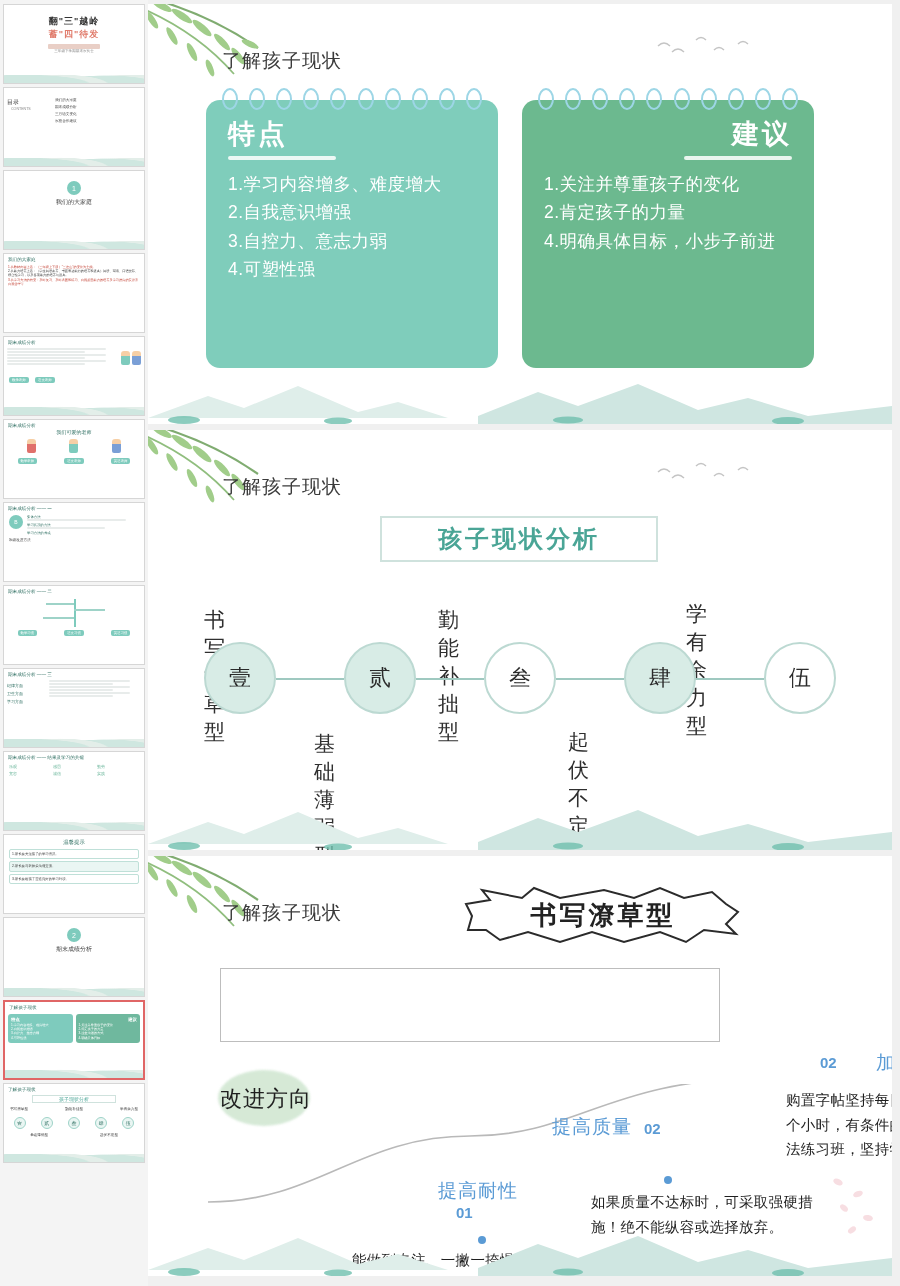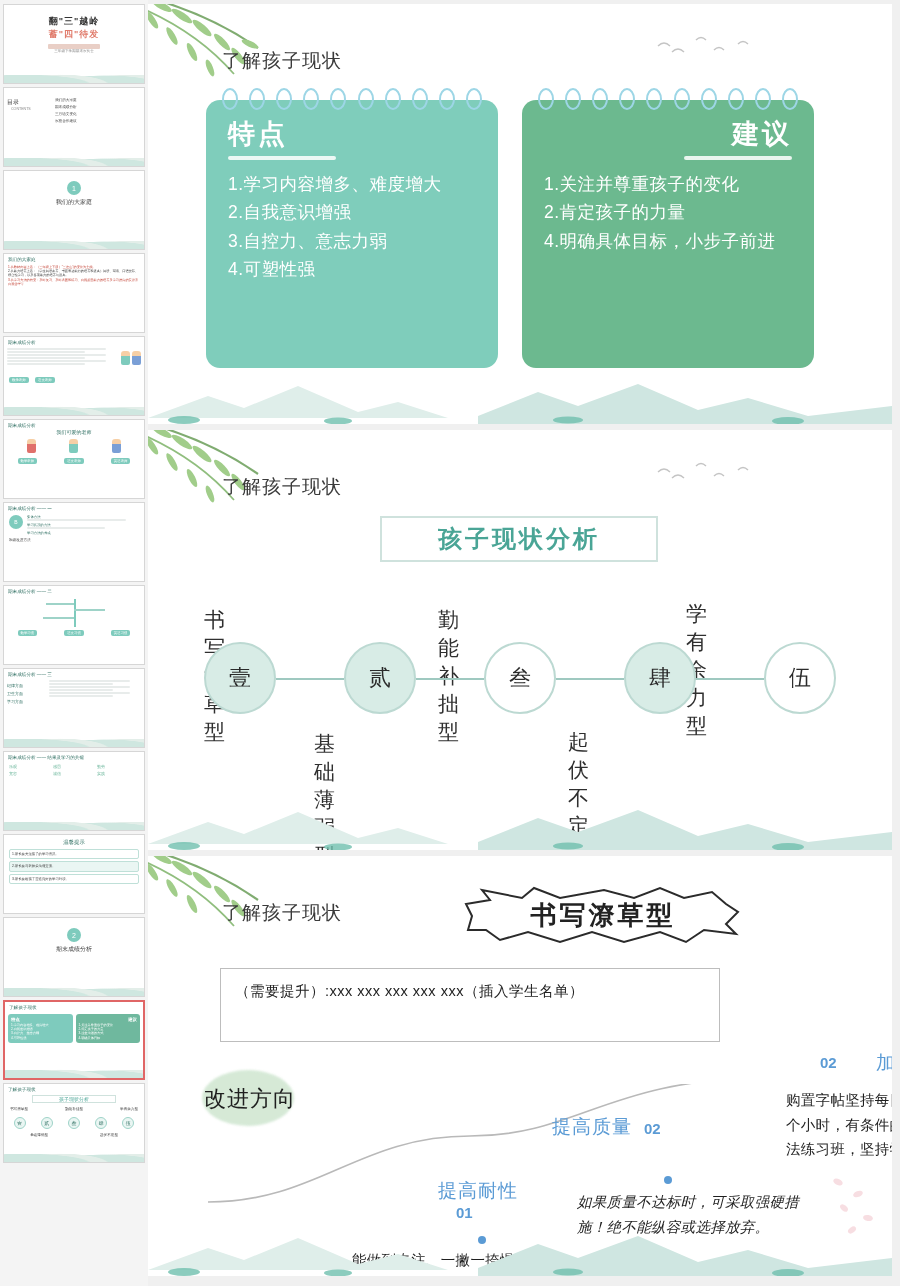--- a/index.html
+++ b/index.html
@@ -164,21 +164,21 @@
   .s3-title-burst .txt {
     position: absolute; inset: 0; display: flex; align-items: center; justify-content: center;
     font-size: 26px; font-weight: bold; color: #222; letter-spacing: 3px;
   }
   .s3-box {
     position: absolute; left: 72px; top: 112px; width: 500px; height: 74px;
     border: 1px solid #bdbdbd; background: #fff; padding: 10px 14px;
   }
   .s3-box div { font-size: 14.5px; color: #222; line-height: 1.75; letter-spacing: .5px; }
   .s3-improve {
-    position: absolute; left: 28px; top: 210px; width: 170px; height: 70px;
+    position: absolute; left: 44px; top: 210px; width: 170px; height: 70px;
   }
   .s3-improve .blob {
     position: absolute; left: 26px; top: 4px; width: 92px; height: 56px; border-radius: 50%;
     background: #cfe6d0; filter: blur(1px); opacity: .85;
   }
   .s3-improve .t { position: absolute; left: 28px; top: 18px; font-size: 22px; color: #1f1f1f; letter-spacing: 1px; }
   .s3-curve { position: absolute; left: 60px; top: 228px; width: 650px; height: 150px; }
   .s3-step { position: absolute; }
   .s3-step .num { font-size: 15px; color: #5b9bd5; font-weight: bold; }
   .s3-step .hdr { font-size: 19px; color: #5b9bd5; letter-spacing: 1px; }
@@ -561,21 +561,20 @@
       <div class="slide-kicker">了解孩子现状</div>
 
       <div class="s3-title-burst">
         <svg viewBox="0 0 278 58" width="278" height="58">
           <path d="M8 30 L2 18 L26 14 L18 4 L58 12 L70 2 L96 12 L140 4 L170 12 L196 2 L220 12 L248 6 L262 18 L274 26 L262 38 L272 48 L240 44 L222 56 L196 46 L160 56 L128 46 L96 56 L64 46 L36 54 L22 44 L4 44 Z" fill="none" stroke="#2b2b2b" stroke-width="2"></path>
         </svg>
         <div class="txt">书写潦草型</div>
       </div>
 
       <div class="s3-box">
-        <div>（需要提升）:xxx  xxx  xxx  xxx  xxx（插入学生名单）</div>
       </div>
 
       <div class="s3-improve">
         <div class="blob"></div>
         <div class="t">改进方向</div>
       </div>
 
       <svg class="s3-curve" viewBox="0 0 650 150">
         <path d="M0 118 C110 118 150 52 262 52 C370 52 400 -6 560 -6" stroke="#b9b9b9" stroke-width="1.6" fill="none"></path>
       </svg>
@@ -587,21 +586,21 @@
       <div class="s3-dot" style="left:330px;top:380px;"></div>
       <div class="s3-step" style="left:204px;top:392px;width:220px;">
         <div class="body">能做到专注、一撇一捺慢慢书写，不着急。</div>
       </div>
 
       <div class="s3-step" style="left:404px;top:258px;width:200px;">
         <div class="hdr">提高质量</div>
         <div class="num" style="margin-left:92px;margin-top:-20px;">02</div>
       </div>
       <div class="s3-dot" style="left:516px;top:320px;"></div>
-      <div class="s3-step" style="left:429px;top:334px;width:248px;font-style:italic;">
+      <div class="s3-step" style="left:443px;top:334px;width:248px;">
         <div class="body">如果质量不达标时，可采取强硬措施！绝不能纵容或选择放弃。</div>
       </div>
 
       <div class="s3-step" style="left:672px;top:198px;width:30px;">
         <div class="num">02</div>
       </div>
       <div class="s3-step" style="left:728px;top:194px;width:150px;">
         <div class="hdr">加强练习</div>
       </div>
       <div class="s3-step" style="left:638px;top:232px;width:218px;">

